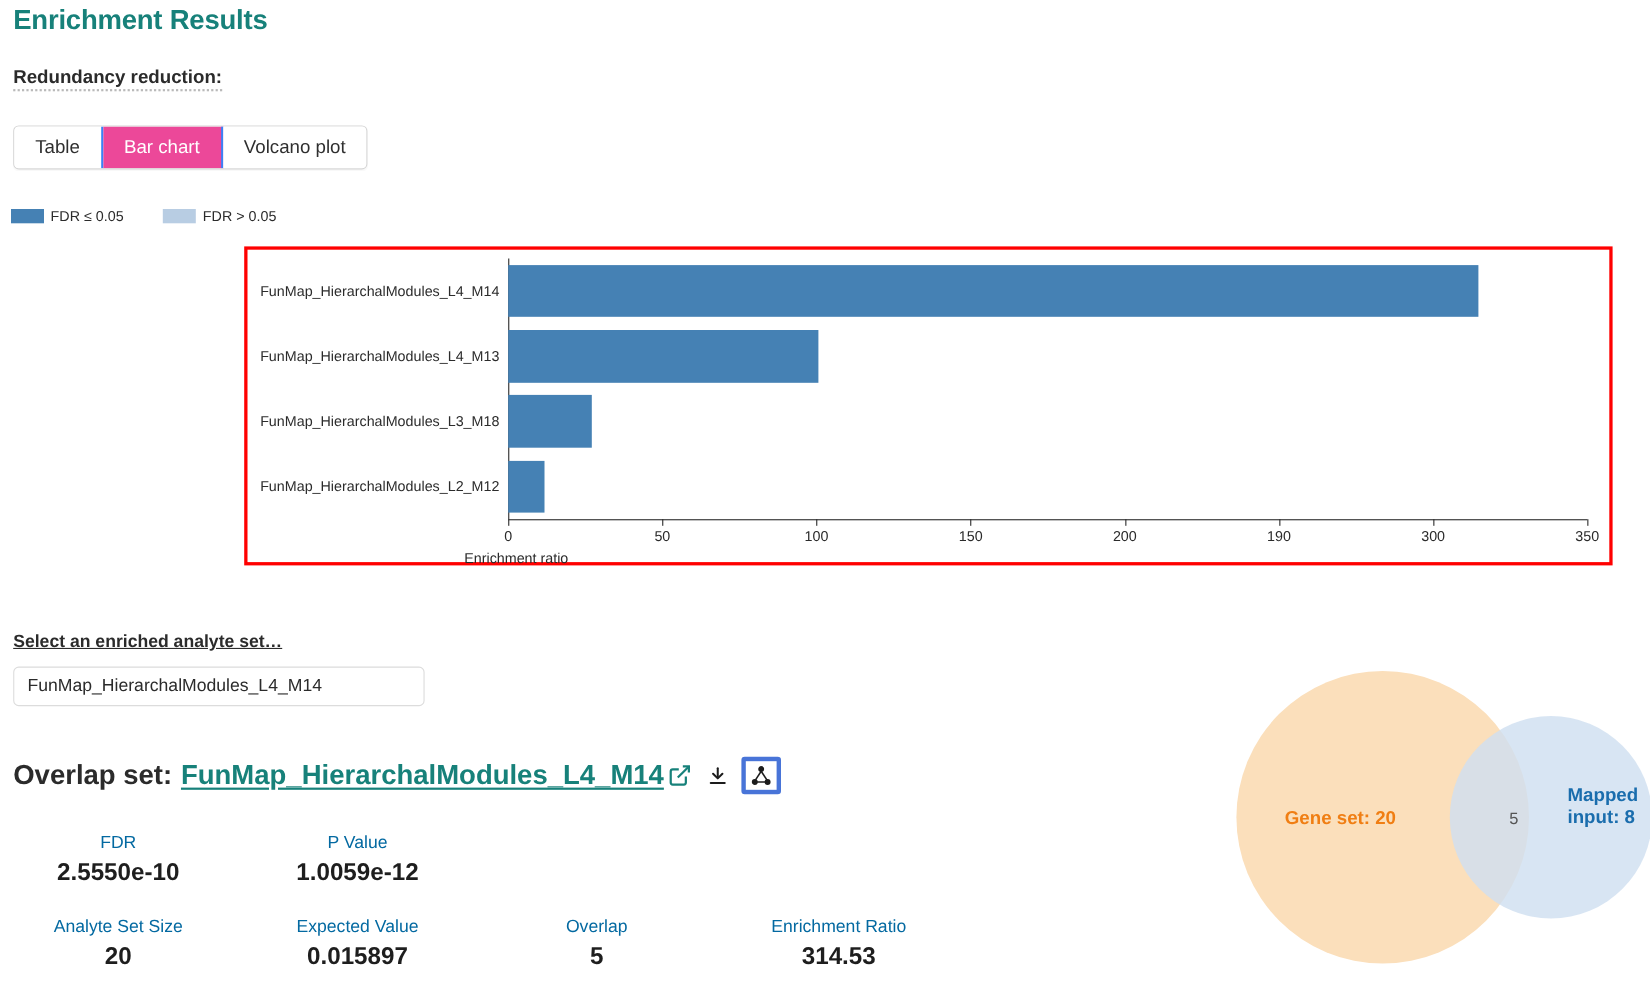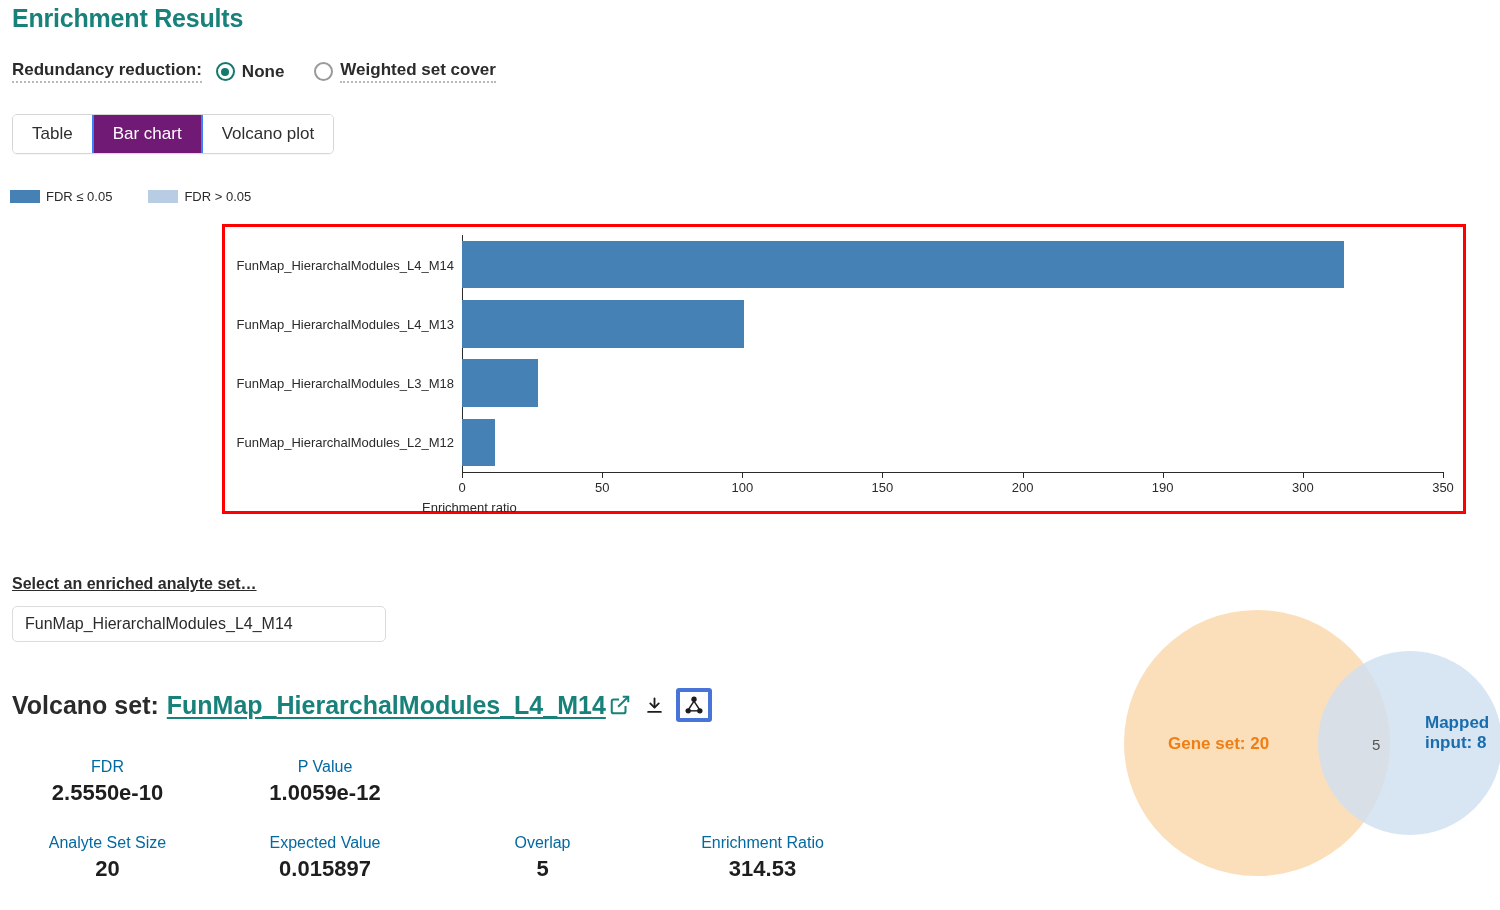--- a/index.html
+++ b/index.html
@@ -53,21 +53,21 @@
     display: flex; border: 1px solid #d6d6d6; border-radius: 5px;
     overflow: hidden; background: #fff;
     box-shadow: 0 1px 1px rgba(0,0,0,0.03);
   }
   .tab {
     padding: 9px 19px; font-size: 17px; color: #2f2f2f;
     background: #fff; cursor: pointer; white-space: nowrap;
     border-right: 2px solid #3b82f6;
   }
   .tab:last-child { border-right: none; }
-  .tab.active { background: #701a75; color: #fff; }
+  .tab.active { background: #ec4899; color: #fff; }
 
   
   #chart-legend {
     position: absolute; left: 10px; top: 189px;
     display: flex; align-items: center; gap: 36px;
     font-size: 13px; color: #2b2b2b;
   }
   .legend-item { display: flex; align-items: center; gap: 6px; }
   .legend-swatch { width: 30px; height: 13px; display: inline-block; }
 
@@ -148,31 +148,20 @@
   #venn { position: absolute; left: 1120px; top: 586px; width: 380px; height: 310px; }
   .venn-label { position: absolute; font-weight: bold; font-size: 17px; white-space: pre-line; }
 </style>
 </head>
 <body>
 
 <div id="page-title">Enrichment Results</div>
 
 <div id="redundancy-row">
   <span class="dotted-label">Redundancy reduction:</span>
-  <div class="radio-group">
-    <label class="radio-opt">
-      <span class="radio-mark on"></span>
-      <span class="radio-text">None</span>
-    </label>
-    <span class="spacer-lg"></span>
-    <label class="radio-opt">
-      <span class="radio-mark off"></span>
-      <span class="radio-text dotted">Weighted set cover</span>
-    </label>
-  </div>
 </div>
 
 <div id="tab-bar">
   <div class="tab">Table</div>
   <div class="tab active">Bar chart</div>
   <div class="tab">Volcano plot</div>
 </div>
 
 <div id="chart-legend">
   <div class="legend-item">
@@ -226,21 +215,21 @@
         <div class="x-tick-label" style="left: 1218px;">350</div>
       </div>
     <div id="x-axis-title" style="left: 197px; top: 273px;">Enrichment ratio</div>
   </div>
 </div>
 
 <div id="select-label">Select an enriched analyte set…</div>
 <input id="analyte-select" readonly="" value="FunMap_HierarchalModules_L4_M14" style="">
 
 <div id="analyte-heading">
-  <span class="prefix">Volcano set:</span>
+  <span class="prefix">Overlap set:</span>
   <span class="setname">FunMap_HierarchalModules_L4_M14</span>
   <span class="hd-icon" id="external-link-icon">
     <svg width="22" height="22" viewBox="0 0 24 24" fill="none" stroke="#17817a" stroke-width="2.2">
       <path d="M18 13v6a2 2 0 0 1-2 2H5a2 2 0 0 1-2-2V8a2 2 0 0 1 2-2h6"></path>
       <polyline points="15 3 21 3 21 9"></polyline>
       <line x1="10" y1="14" x2="21" y2="3"></line>
     </svg>
   </span>
   <span class="hd-icon" id="download-icon">
     <svg width="17" height="19" viewBox="0 0 24 24" fill="none" stroke="#1c1c1c" stroke-width="2.6" stroke-linecap="round" stroke-linejoin="round">

